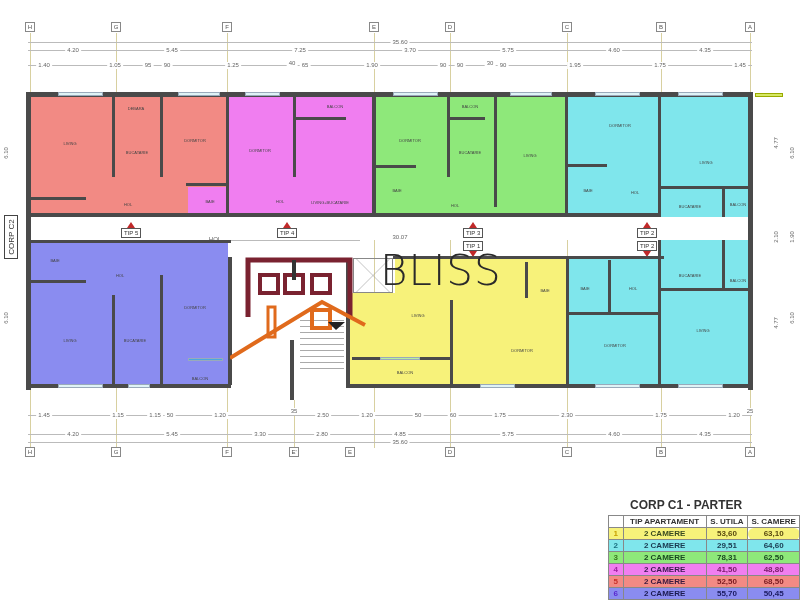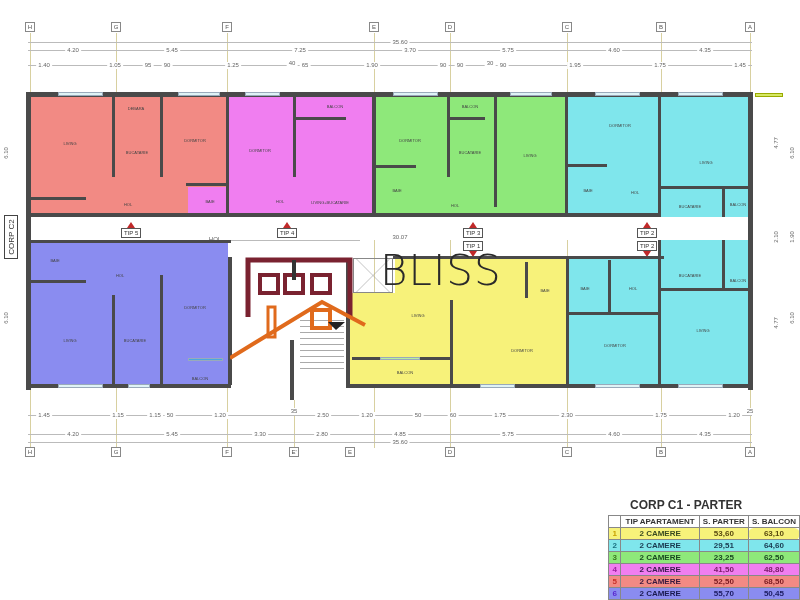--- a/index.html
+++ b/index.html
@@ -354,41 +354,41 @@
   </svg>
   <div class="logo-text-1">BLISS</div>
 </div>
 
 <div class="table-title">CORP C1 - PARTER</div>
 <table class="legend">
   <thead>
     <tr>
       <th></th>
       <th>TIP APARTAMENT</th>
-      <th>S. PARTER</th>
-      <th>S. BALCON</th>
+      <th>S. UTILA</th>
+      <th>S. CAMERE</th>
     </tr>
   </thead>
   <tbody>
     <tr style="background:#f7f27a;">
       <td class="num" style="color:#c8a000;">1</td>
       <td class="tip" style="color:#3a4a20;">2 CAMERE</td>
       <td class="val" style="color:#5a4a10;">53,60</td>
       <td class="val2" style="color:#5a4a10;border-radius:6px;">63,10</td>
     </tr>
     <tr style="background:#7fe6ec;">
       <td class="num" style="color:#1a6f80;">2</td>
       <td class="tip" style="color:#1a3a50;">2 CAMERE</td>
       <td class="val" style="color:#1a3a50;">29,51</td>
       <td class="val2" style="color:#1a3a50;">64,60</td>
     </tr>
     <tr style="background:#8ee87a;">
       <td class="num" style="color:#3a7a20;">3</td>
       <td class="tip" style="color:#1a4a20;">2 CAMERE</td>
-      <td class="val" style="color:#1a4a20;">23,25</td>
+      <td class="val" style="color:#1a4a20;">78,31</td>
       <td class="val2" style="color:#1a4a20;">62,50</td>
     </tr>
     <tr style="background:#f07ef0;">
       <td class="num" style="color:#a020a0;">4</td>
       <td class="tip" style="color:#3a1a50;">2 CAMERE</td>
       <td class="val" style="color:#7a1a6a;">41,50</td>
       <td class="val2" style="color:#7a1a6a;">48,80</td>
     </tr>
     <tr style="background:#f28a84;">
       <td class="num" style="color:#c83028;">5</td>

